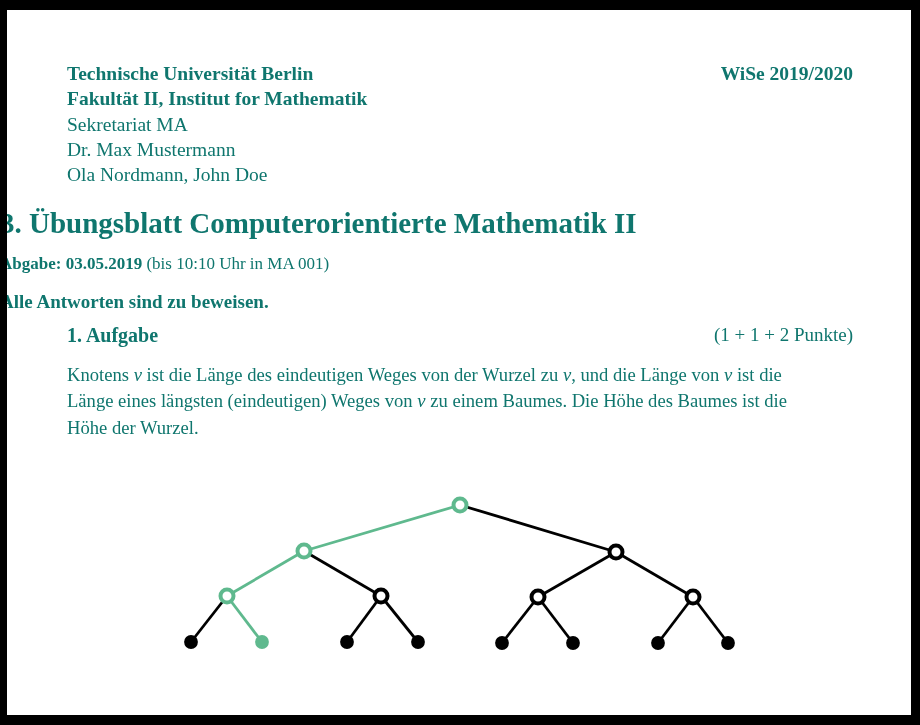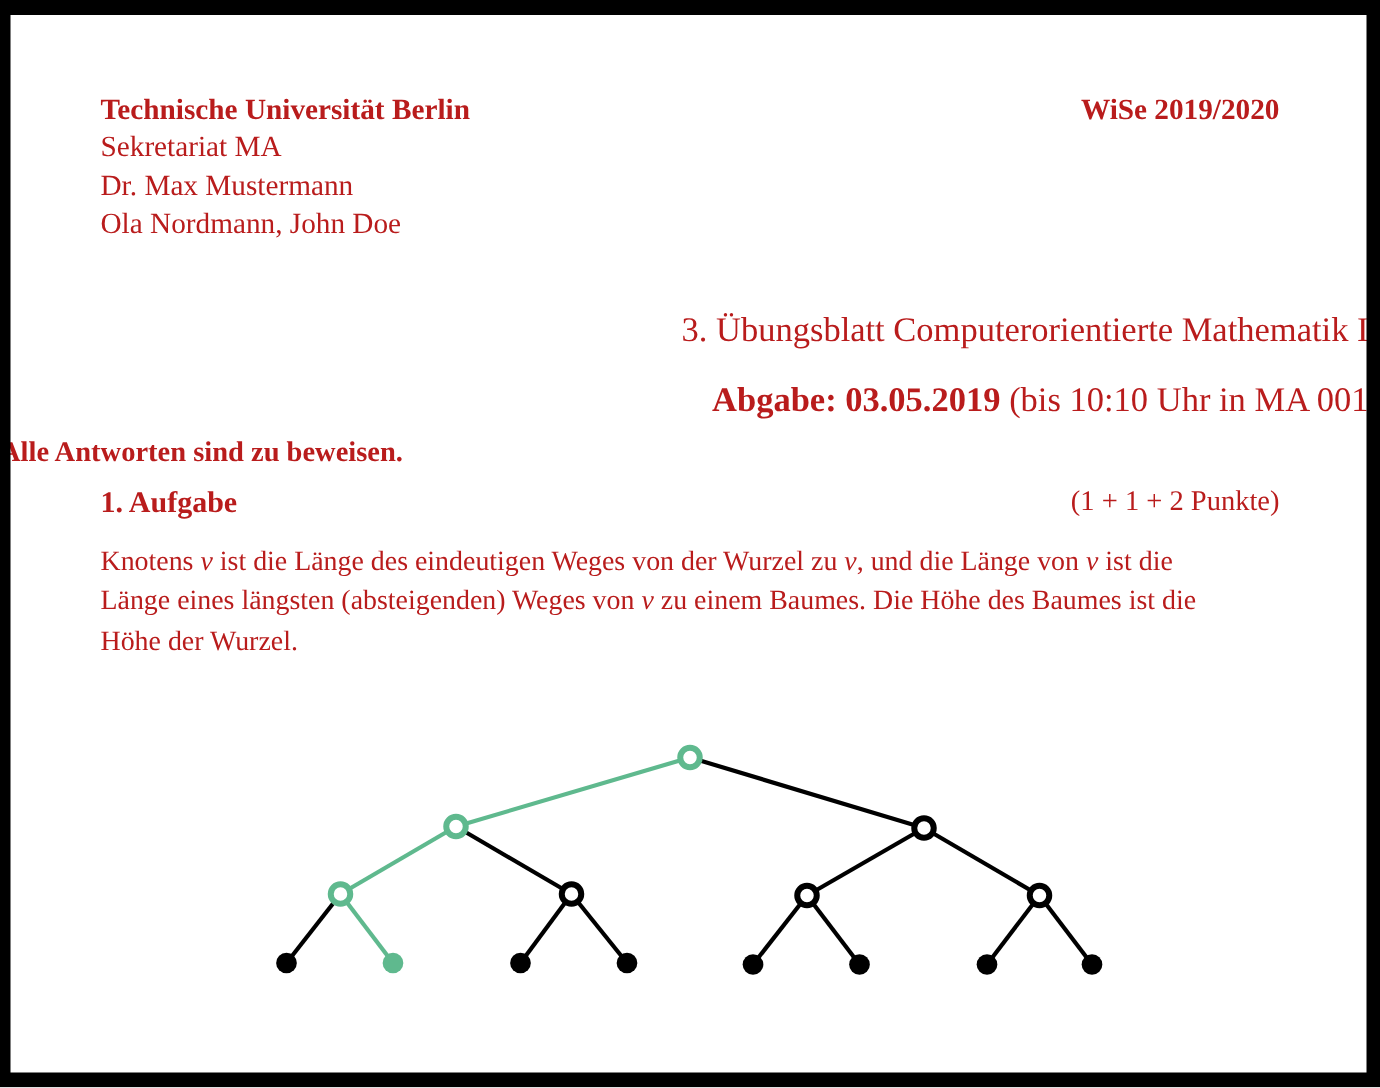--- a/index.html
+++ b/index.html
@@ -2,21 +2,21 @@
 <html><head>
 <meta charset="utf-8">
 <style>
   html, body { margin: 0; padding: 0; background: #ffffff; }
   .page {
     position: relative;
     width: 920px;
     height: 725px;
     background: #ffffff;
     font-family: "Liberation Serif", serif;
-    color: #b91c1c;
+    color: #0f766e;
     overflow: hidden;
   }
   .frame {
     position: absolute;
     inset: 0;
     border-top: 10px solid #000;
     border-bottom: 10px solid #000;
     border-left: 7px solid #000;
     border-right: 9px solid #000;
     pointer-events: none;
@@ -36,30 +36,30 @@
     text-align: center;
     font-size: 19.5px;
     line-height: 25.3px;
   }
   .bold { font-weight: 700; }
   .title {
     position: absolute;
     left: 0; right: 0;
     top: 207px;
     margin: 0;
-    text-align: right;
-    font-size: 23px;
-    font-weight: 400;
+    text-align: left;
+    font-size: 29px;
+    font-weight: 700;
   }
   .due {
     position: absolute;
     left: 0; right: 0;
     top: 254px;
-    text-align: right;
-    font-size: 23px;
+    text-align: left;
+    font-size: 17px;
   }
   .notice {
     position: absolute;
     left: 0; right: 0;
     top: 291px;
     text-align: left;
     font-size: 19px;
     font-weight: 700;
   }
   .task-row {
@@ -92,20 +92,21 @@
   }
 </style>
 </head>
 <body>
 
 <div class="page">
   <div class="frame"></div>
 
   <div class="header-left">
       <div class="bold">Technische Universität Berlin</div>
+      <div class="bold">Fakultät II, Institut for Mathematik</div>
       <div>Sekretariat MA</div>
       <div>Dr. Max Mustermann</div>
       <div>Ola Nordmann, John Doe</div>
     </div>
 
   <div class="header-right">
     <div class="bold">WiSe 2019/2020</div>
   </div>
 
   <h1 class="title">3. Übungsblatt Computerorientierte Mathematik II</h1>
@@ -116,21 +117,21 @@
 
   <div class="notice">Alle Antworten sind zu beweisen.</div>
 
   <div class="task-row">
     <span class="task-title">1. Aufgabe</span>
     <span class="task-points">(1 + 1 + 2 Punkte)</span>
   </div>
 
   <div class="para">
       <div class="line"><span>Knotens </span><em>v</em><span> ist die Länge des eindeutigen Weges von der Wurzel zu </span><em>v</em><span>, und die Länge von </span><em>v</em><span> ist die</span></div>
-      <div class="line"><span>Länge eines längsten (absteigenden) Weges von </span><em>v</em><span> zu einem Baumes. Die Höhe des Baumes ist die</span></div>
+      <div class="line"><span>Länge eines längsten (eindeutigen) Weges von </span><em>v</em><span> zu einem Baumes. Die Höhe des Baumes ist die</span></div>
       <div class="line"><span>Höhe der Wurzel.</span></div>
     </div>
 
   <svg class="tree" viewBox="0 480 920 190" xmlns="http://www.w3.org/2000/svg">
       <line x1="460" y1="505" x2="304" y2="551" stroke="#5fb98e" stroke-width="2.8"></line>
       <line x1="460" y1="505" x2="616" y2="552" stroke="#000000" stroke-width="2.8"></line>
       <line x1="304" y1="551" x2="227" y2="596" stroke="#5fb98e" stroke-width="2.8"></line>
       <line x1="304" y1="551" x2="381" y2="596" stroke="#000000" stroke-width="2.8"></line>
       <line x1="616" y1="552" x2="538" y2="597" stroke="#000000" stroke-width="2.8"></line>
       <line x1="616" y1="552" x2="693" y2="597" stroke="#000000" stroke-width="2.8"></line>

